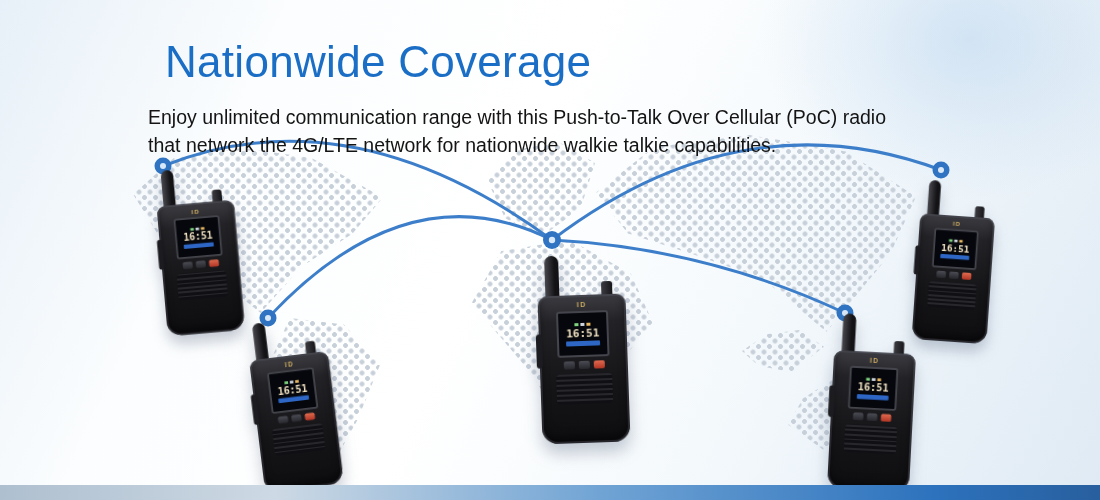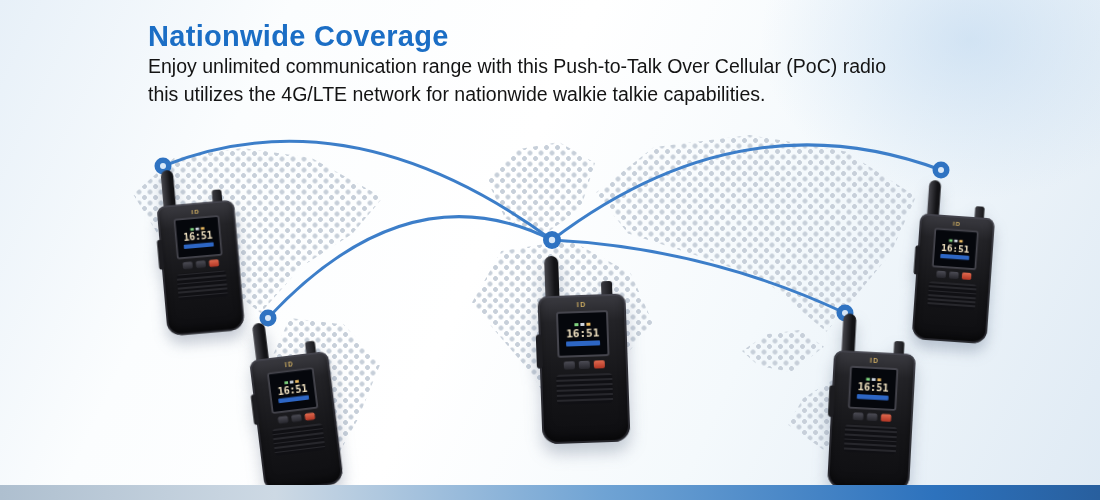--- a/index.html
+++ b/index.html
@@ -4,21 +4,21 @@
 <style>
   html,body{margin:0;padding:0;}
   body{font-family:"Liberation Sans",sans-serif;background:#ffffff;}
   .canvas{position:relative;width:1100px;height:500px;overflow:hidden;
     background:linear-gradient(115deg,#e7f0f8 0%,#fbfdfe 22%,#ffffff 45%,#f4f9fc 68%,#dfeaf4 100%);}
   .canvas::after{content:"";position:absolute;right:-80px;top:-120px;width:420px;height:320px;
     background:radial-gradient(closest-side,rgba(185,212,238,.55),rgba(185,212,238,0));pointer-events:none;}
 
   
   .header{position:absolute;left:148px;top:20px;z-index:6;}
-  .title{margin:0;font-size:29px;font-weight:bold;color:#1b6ec5;letter-spacing:.3px;}
+  .title{margin:17px;font-size:44px;font-weight:normal;color:#1b6ec5;letter-spacing:.3px;}
   .subtitle{font-size:19.5px;line-height:1.42;color:#141414;}
 
   
   .map{position:absolute;inset:0;z-index:1;}
   .landmass{position:absolute;
     background-image:radial-gradient(circle,#c4cdd7 2.1px,transparent 2.6px),
                      radial-gradient(circle,#c4cdd7 2.1px,transparent 2.6px);
     background-size:11px 11px;background-position:0 0,5.5px 5.5px;opacity:.95;}
   .na{left:128px;top:148px;width:255px;height:165px;
     clip-path:polygon(2% 28%,18% 6%,45% 0%,72% 6%,100% 30%,88% 52%,68% 72%,52% 100%,34% 78%,14% 58%);}
@@ -107,21 +107,21 @@
     <circle class="node" cx="845" cy="313" r="8.5"></circle>
     <circle class="node-core" cx="845" cy="313" r="3"></circle>
     <circle class="node" cx="941" cy="170" r="8.5"></circle>
     <circle class="node-core" cx="941" cy="170" r="3"></circle>
   </svg>
 
   <div class="header">
     <h1 class="title">Nationwide Coverage</h1>
     <div class="subtitle">
       <div>Enjoy unlimited communication range with this Push-to-Talk Over Cellular (PoC) radio</div>
-      <div>this utilizes the 4G/LTE network for nationwide walkie talkie capabilities.</div>
+      <div>that network the 4G/LTE network for nationwide walkie talkie capabilities.</div>
     </div>
   </div>
 
   <div class="radio r1">
     <div class="antenna"></div>
     <div class="knob"></div>
     <div class="body">
       <div class="brand">ID</div>
       <div class="screen">
         <div class="screen-icons">

